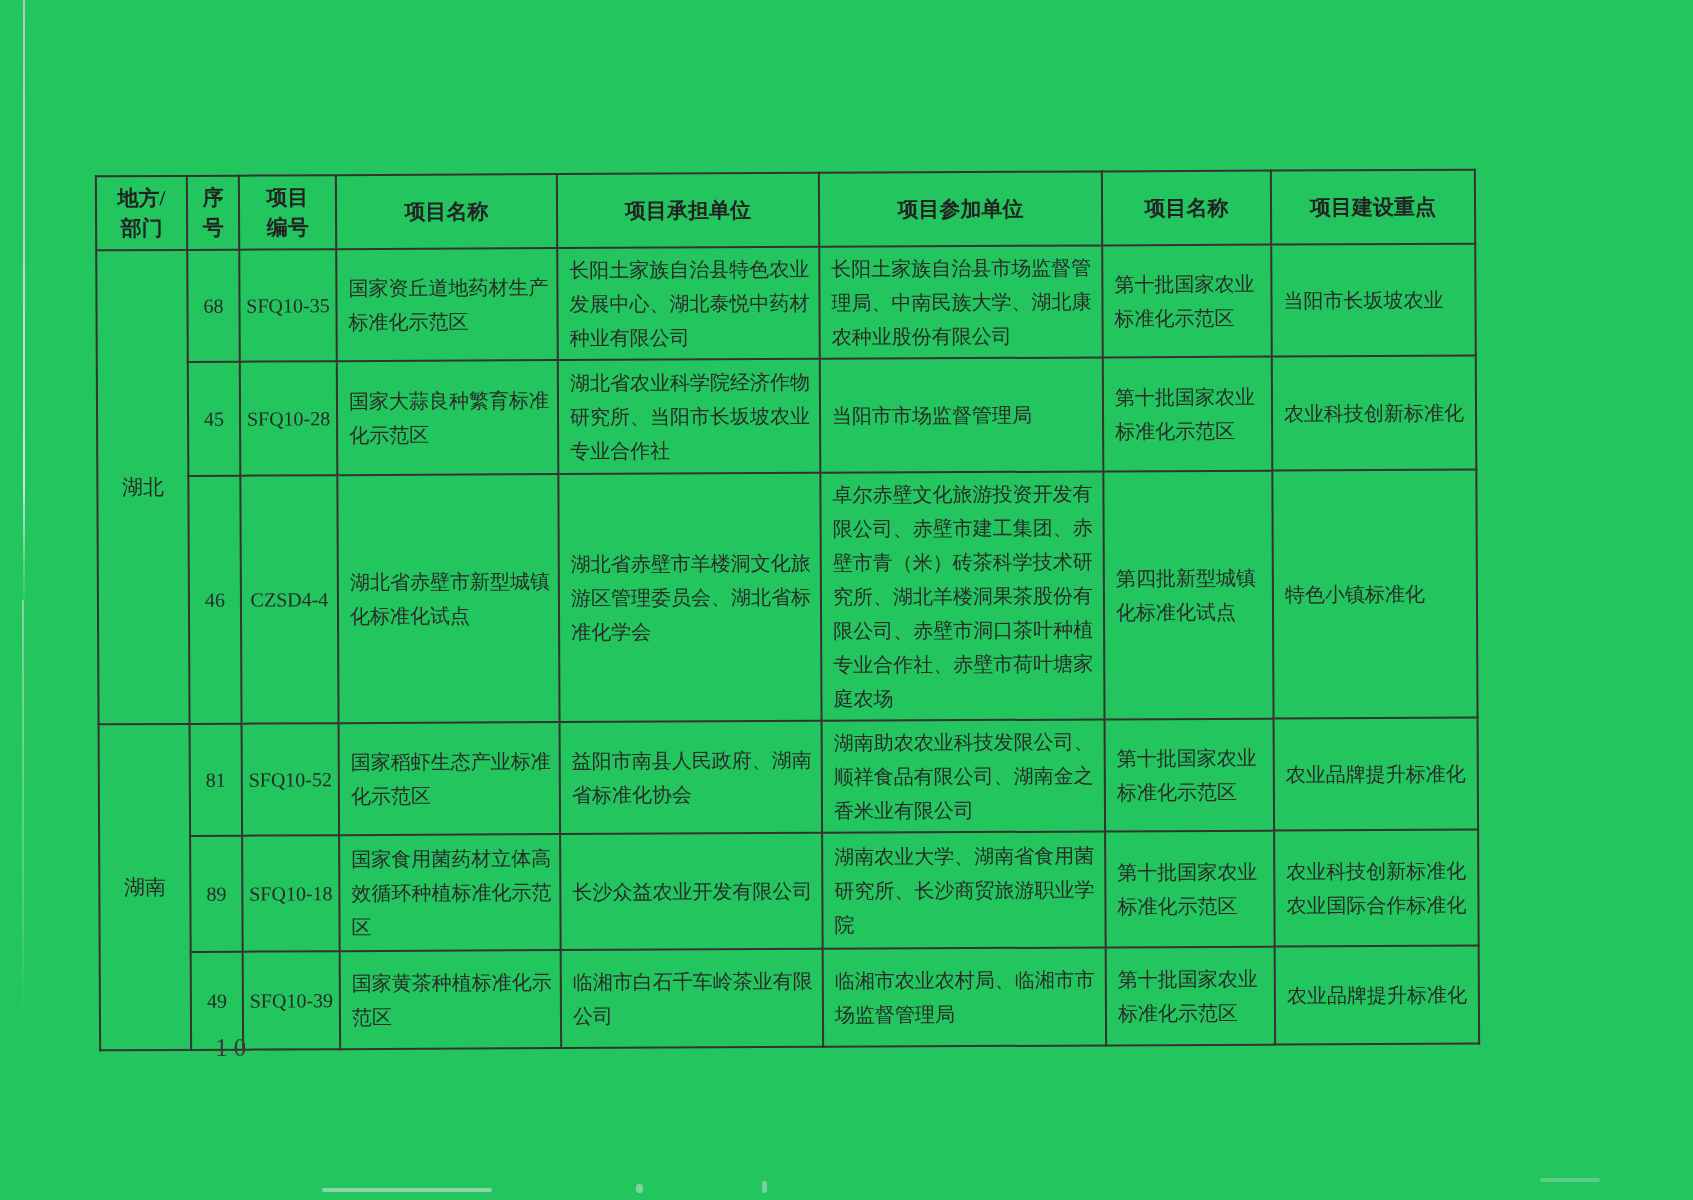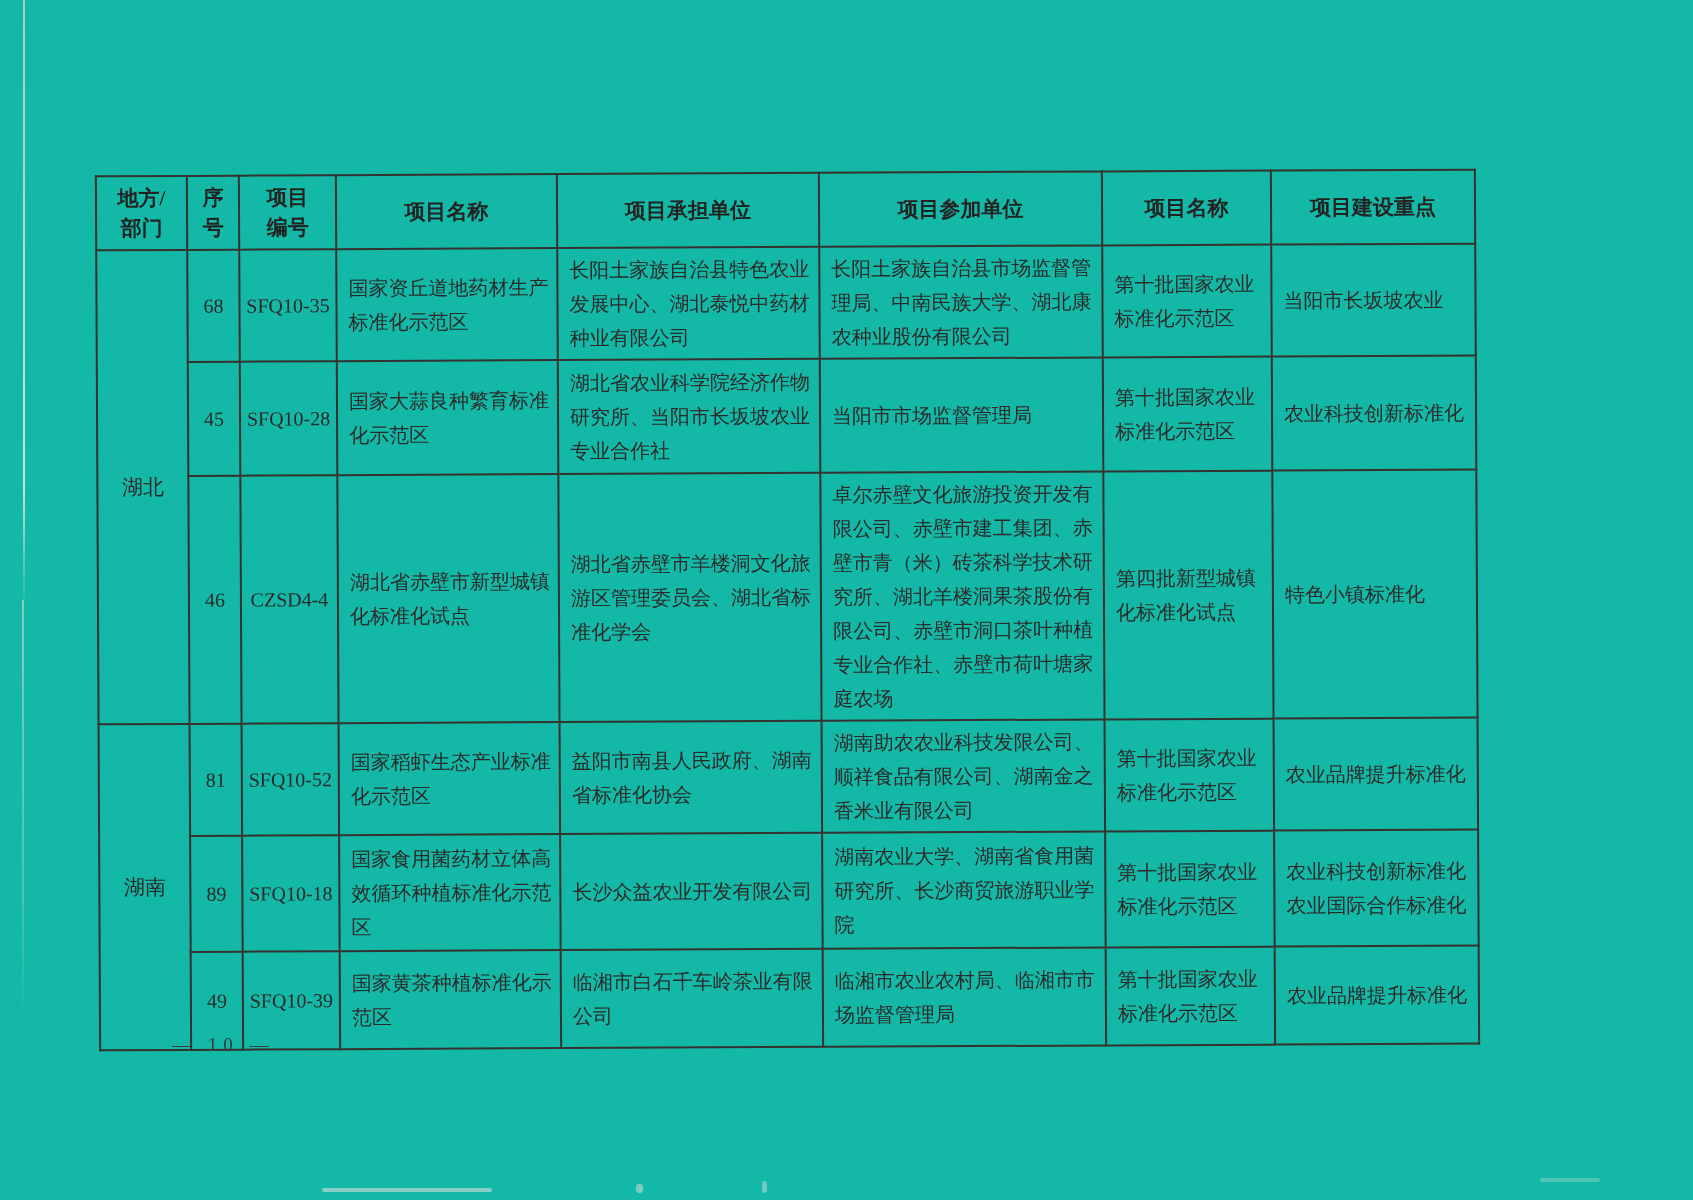--- a/index.html
+++ b/index.html
@@ -6,21 +6,21 @@
     margin:0;padding:0;
     width:1693px;height:1200px;
     background:#ffffff;
     font-family:"Liberation Serif","DejaVu Serif",serif;
     color:#262626;
     overflow:hidden;
     position:relative;
   }
   .page{
     position:absolute;inset:0;
-    background:#14b8a6;
+    background:#22c55e;
   }
   .table-wrap{
     position:absolute;
     left:97px;top:172px;
     width:1379px;
     transform:rotate(-0.28deg);
     transform-origin:50% 50%;
   }
   table.projects{
     border-collapse:collapse;
@@ -61,21 +61,21 @@
   tr.h-r44{height:112px}
   tr.h-r45{height:114px}
   tr.h-r46{height:244px}
   tr.h-r47{height:110px}
   tr.h-r48{height:116px}
   tr.h-r49{height:98px}
 
   .page-number{
     position:absolute;
     left:172px;top:1034px;
-    font-size:19px;
+    font-size:25px;
     color:#3a3a3a;
     letter-spacing:6px;
     font-family:"Liberation Serif","DejaVu Serif",serif;
   }
 
   
   .scan-line-left{
     position:absolute;left:23px;top:0;width:2px;height:610px;
     background:linear-gradient(to bottom,#cfc9c9 0%,#ded9d9 40%,#ece9e9 80%,rgba(236,233,233,0) 100%);
     opacity:.85;

